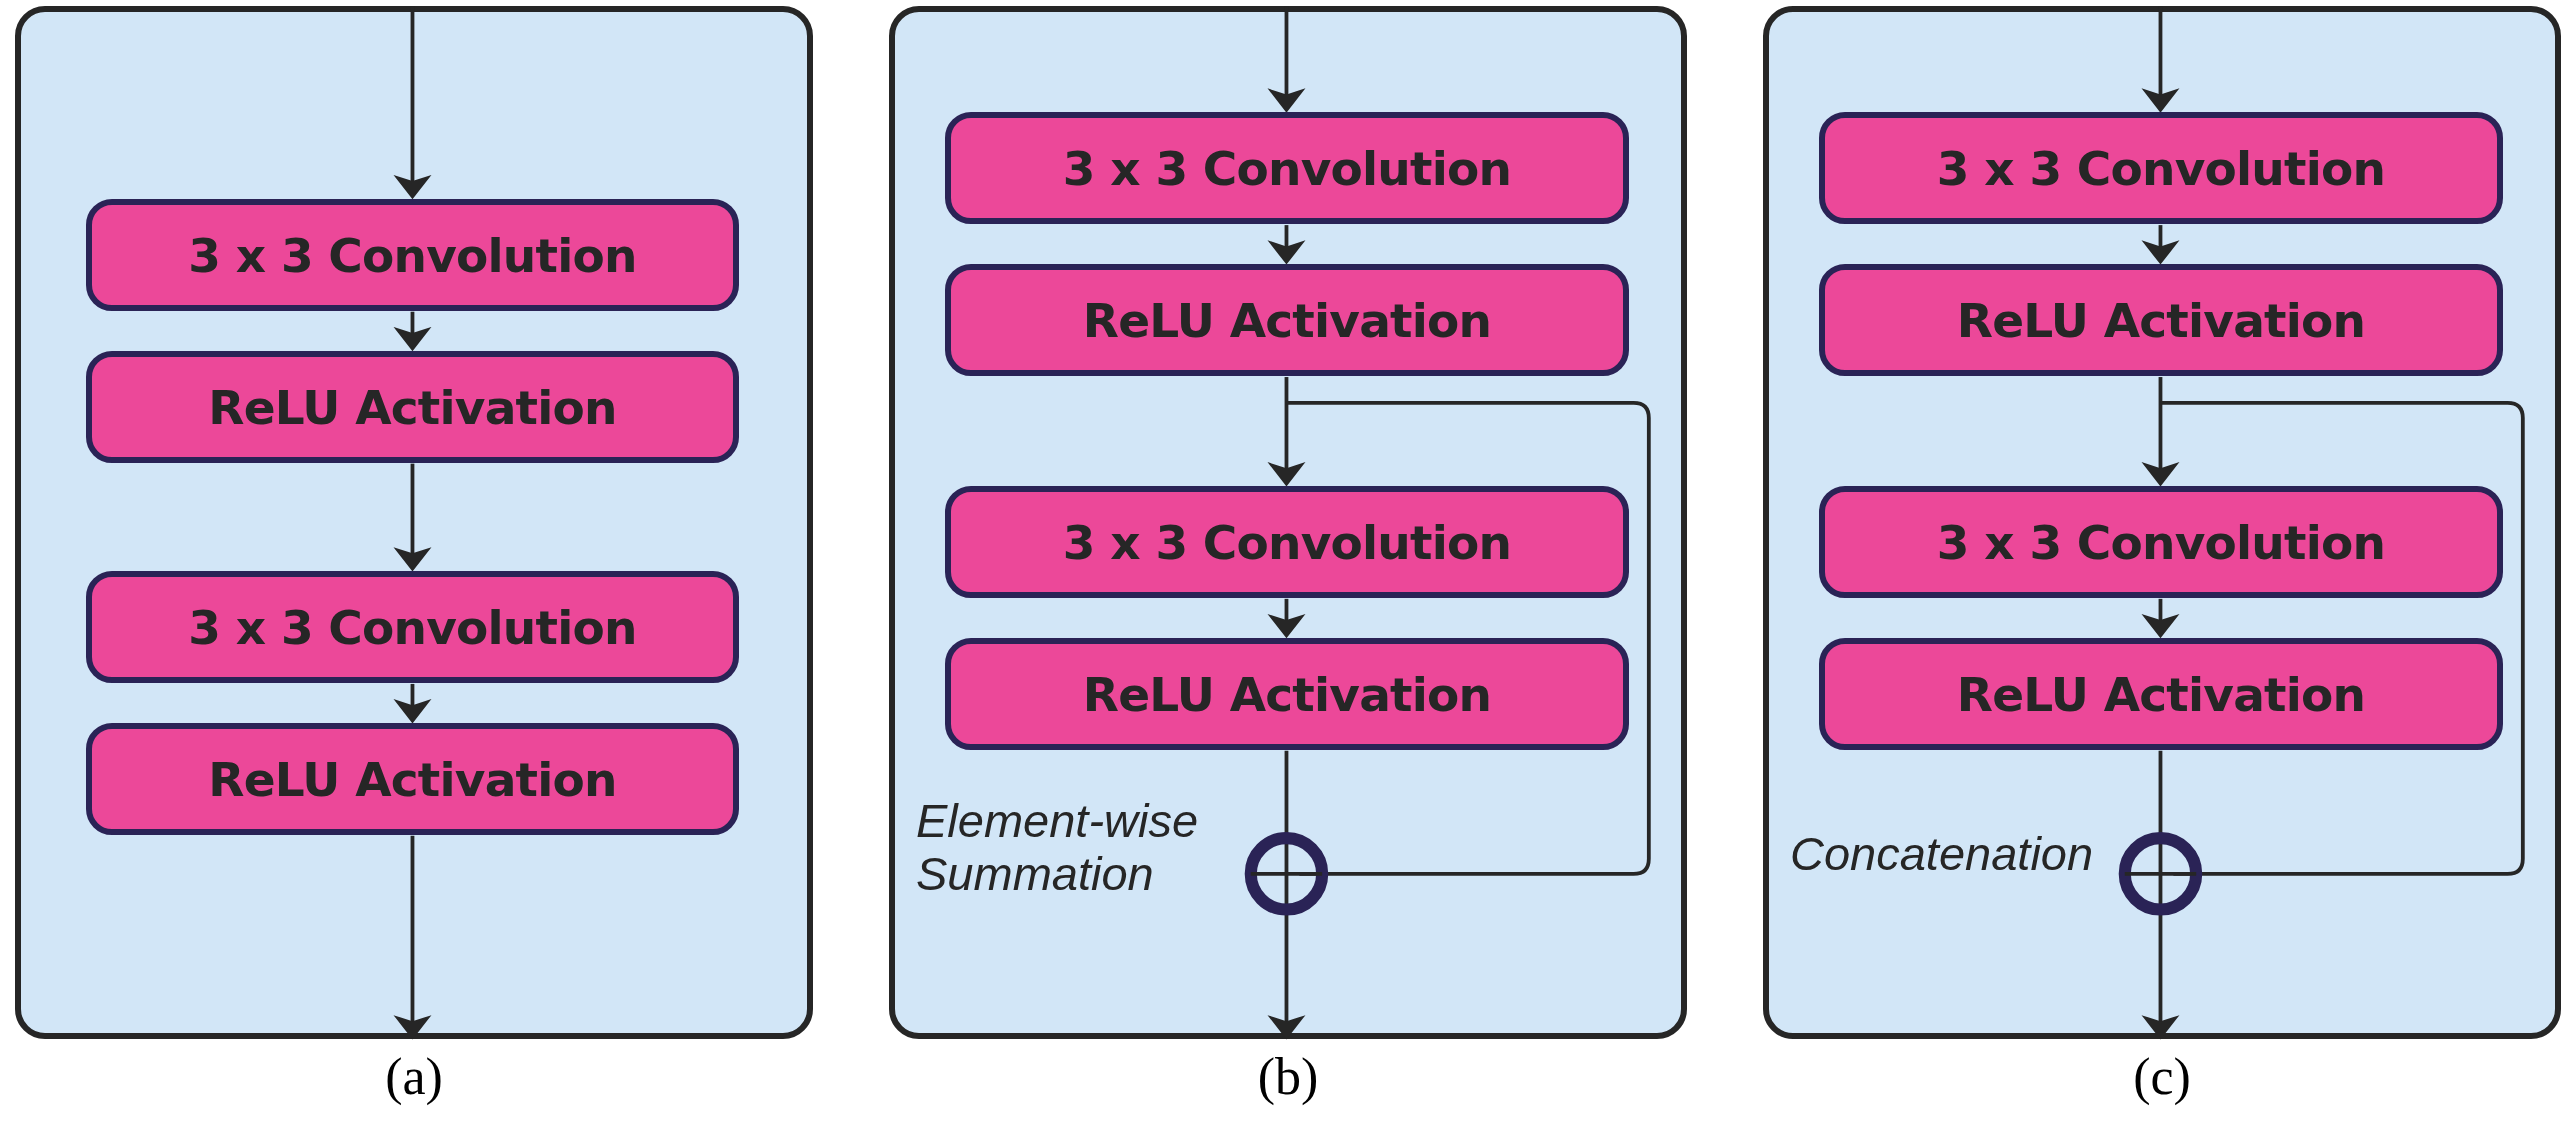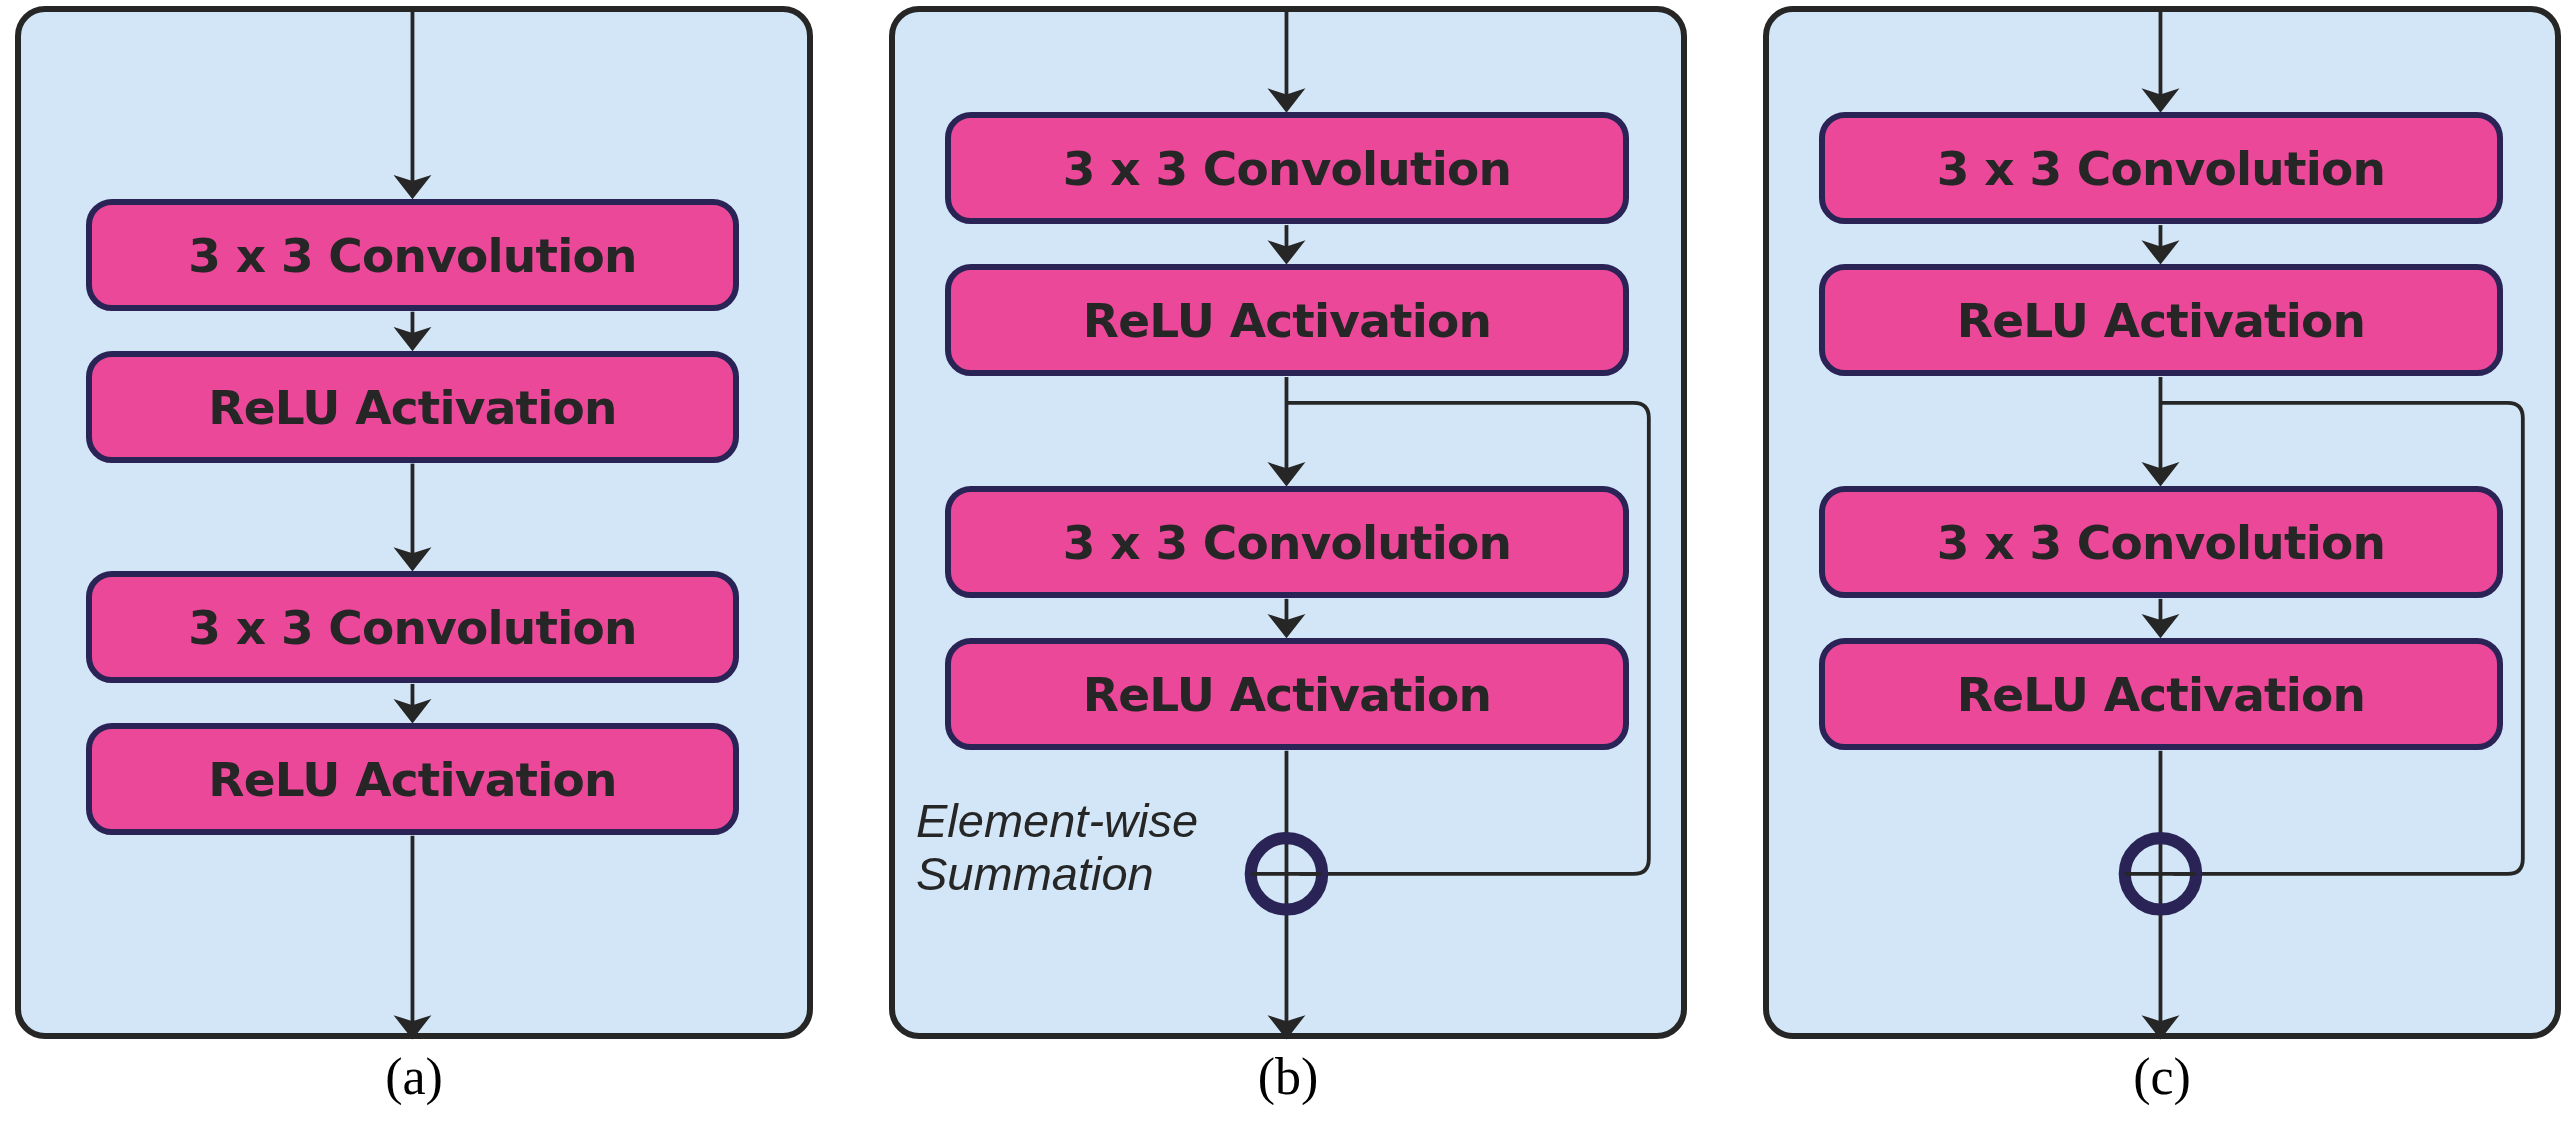--- a/index.html
+++ b/index.html
@@ -194,18 +194,19 @@
     <div class="blockbox b-box2">
       <span>ReLU Activation</span>
     </div>
     <div class="blockbox b-box3">
       <span>3 x 3 Convolution</span>
     </div>
     <div class="blockbox b-box4">
       <span>ReLU Activation</span>
     </div>
 
+    <div class="op-label c-oplabel">Concatenation</div>
 
     <div class="caption">(c)</div>
   </div>
 
 </div>
 
 
 </body></html>

